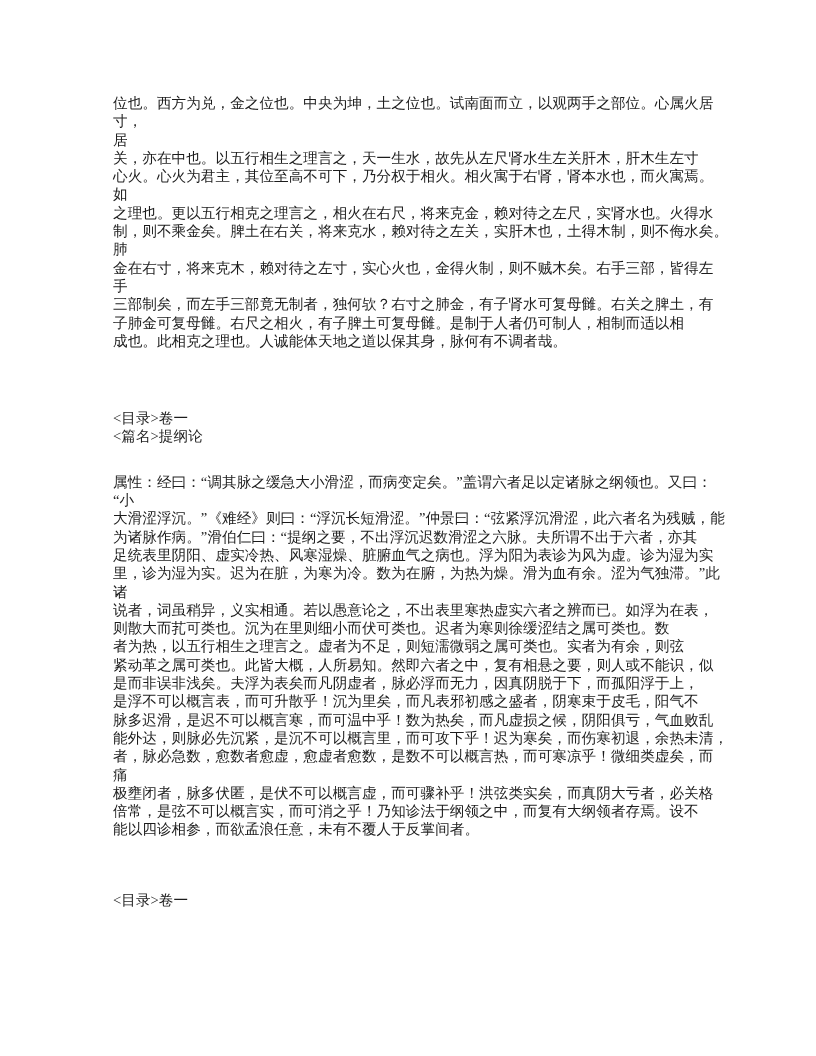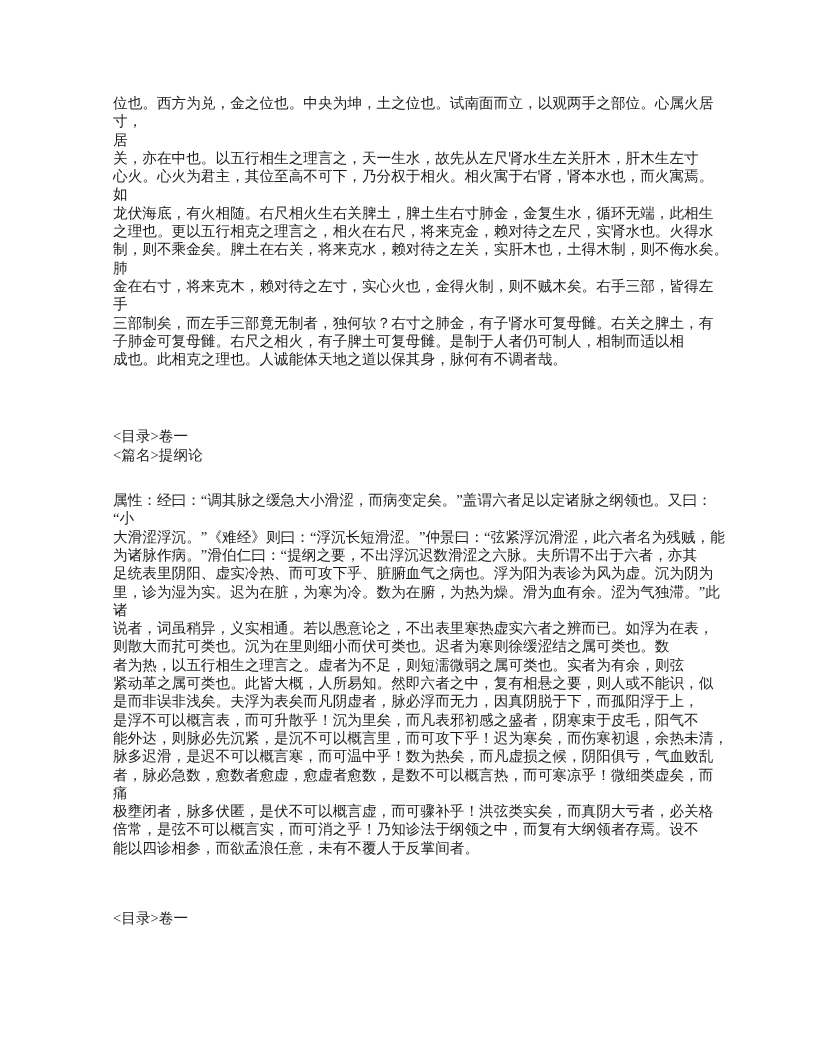--- a/index.html
+++ b/index.html
@@ -35,51 +35,50 @@
 
 <div class="page">
 
   <div class="block">
       <div class="line">位也。西方为兑，金之位也。中央为坤，土之位也。试南面而立，以观两手之部位。心属火居</div>
       <div class="line">寸，</div>
       <div class="line">居</div>
       <div class="line">关，亦在中也。以五行相生之理言之，天一生水，故先从左尺肾水生左关肝木，肝木生左寸</div>
       <div class="line">心火。心火为君主，其位至高不可下，乃分权于相火。相火寓于右肾，肾本水也，而火寓焉。</div>
       <div class="line">如</div>
-      <div class="line">龙伏海底，有火相随。右尺相火生右关脾土，脾土生右寸肺金，金复生水，循环无端，此相生</div>
       <div class="line">之理也。更以五行相克之理言之，相火在右尺，将来克金，赖对待之左尺，实肾水也。火得水</div>
       <div class="line">制，则不乘金矣。脾土在右关，将来克水，赖对待之左关，实肝木也，土得木制，则不侮水矣。</div>
       <div class="line">肺</div>
       <div class="line">金在右寸，将来克木，赖对待之左寸，实心火也，金得火制，则不贼木矣。右手三部，皆得左</div>
       <div class="line">手</div>
       <div class="line">三部制矣，而左手三部竟无制者，独何欤？右寸之肺金，有子肾水可复母雠。右关之脾土，有</div>
       <div class="line">子肺金可复母雠。右尺之相火，有子脾土可复母雠。是制于人者仍可制人，相制而适以相</div>
       <div class="line">成也。此相克之理也。人诚能体天地之道以保其身，脉何有不调者哉。</div>
     </div>
 
   <div class="line toc1">&lt;目录&gt;卷一</div>
 
   <div class="line heading">&lt;篇名&gt;提纲论</div>
 
   <div class="block block-b">
       <div class="line">属性：经曰：“调其脉之缓急大小滑涩，而病变定矣。”盖谓六者足以定诸脉之纲领也。又曰：</div>
       <div class="line">“小</div>
       <div class="line">大滑涩浮沉。”《难经》则曰：“浮沉长短滑涩。”仲景曰：“弦紧浮沉滑涩，此六者名为残贼，能</div>
       <div class="line">为诸脉作病。”滑伯仁曰：“提纲之要，不出浮沉迟数滑涩之六脉。夫所谓不出于六者，亦其</div>
-      <div class="line">足统表里阴阳、虚实冷热、而可攻下乎、脏腑血气之病也。浮为阳为表诊为风为虚。沉为阴为</div>
+      <div class="line">足统表里阴阳、虚实冷热、风寒湿燥、脏腑血气之病也。浮为阳为表诊为风为虚。诊为湿为实</div>
       <div class="line">里，诊为湿为实。迟为在脏，为寒为冷。数为在腑，为热为燥。滑为血有余。涩为气独滞。”此</div>
       <div class="line">诸</div>
       <div class="line">说者，词虽稍异，义实相通。若以愚意论之，不出表里寒热虚实六者之辨而已。如浮为在表，</div>
       <div class="line">则散大而芤可类也。沉为在里则细小而伏可类也。迟者为寒则徐缓涩结之属可类也。数</div>
       <div class="line">者为热，以五行相生之理言之。虚者为不足，则短濡微弱之属可类也。实者为有余，则弦</div>
       <div class="line">紧动革之属可类也。此皆大概，人所易知。然即六者之中，复有相悬之要，则人或不能识，似</div>
       <div class="line">是而非误非浅矣。夫浮为表矣而凡阴虚者，脉必浮而无力，因真阴脱于下，而孤阳浮于上，</div>
       <div class="line">是浮不可以概言表，而可升散乎！沉为里矣，而凡表邪初感之盛者，阴寒束于皮毛，阳气不</div>
+      <div class="line">脉多迟滑，是迟不可以概言寒，而可温中乎！数为热矣，而凡虚损之候，阴阳俱亏，气血败乱</div>
       <div class="line">能外达，则脉必先沉紧，是沉不可以概言里，而可攻下乎！迟为寒矣，而伤寒初退，余热未清，</div>
-      <div class="line">脉多迟滑，是迟不可以概言寒，而可温中乎！数为热矣，而凡虚损之候，阴阳俱亏，气血败乱</div>
       <div class="line">者，脉必急数，愈数者愈虚，愈虚者愈数，是数不可以概言热，而可寒凉乎！微细类虚矣，而</div>
       <div class="line">痛</div>
       <div class="line">极壅闭者，脉多伏匿，是伏不可以概言虚，而可骤补乎！洪弦类实矣，而真阴大亏者，必关格</div>
       <div class="line">倍常，是弦不可以概言实，而可消之乎！乃知诊法于纲领之中，而复有大纲领者存焉。设不</div>
       <div class="line">能以四诊相参，而欲孟浪任意，未有不覆人于反掌间者。</div>
     </div>
 
   <div class="line toc2">&lt;目录&gt;卷一</div>
 
 </div>

